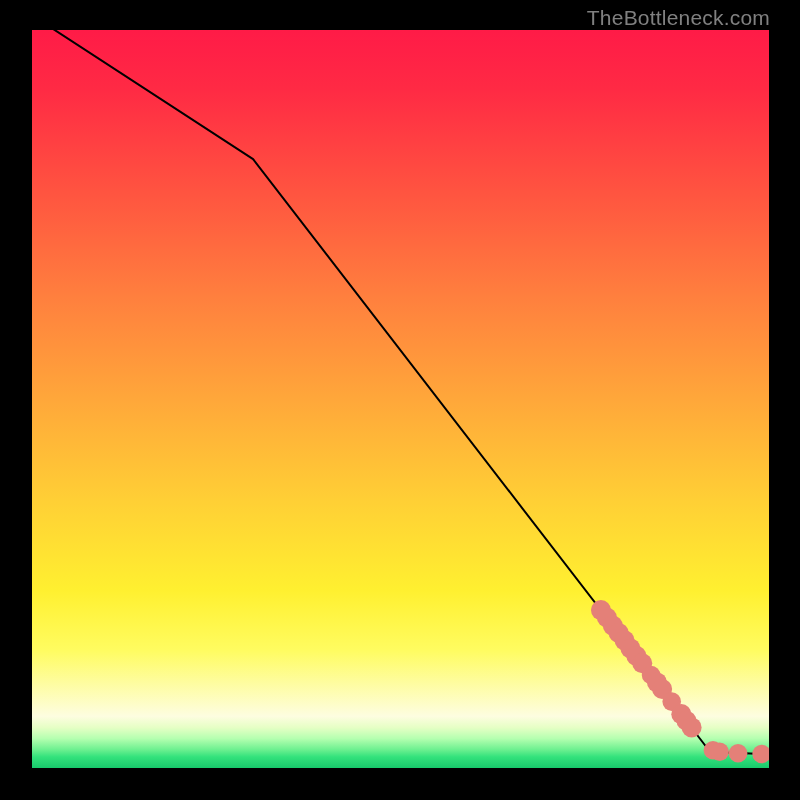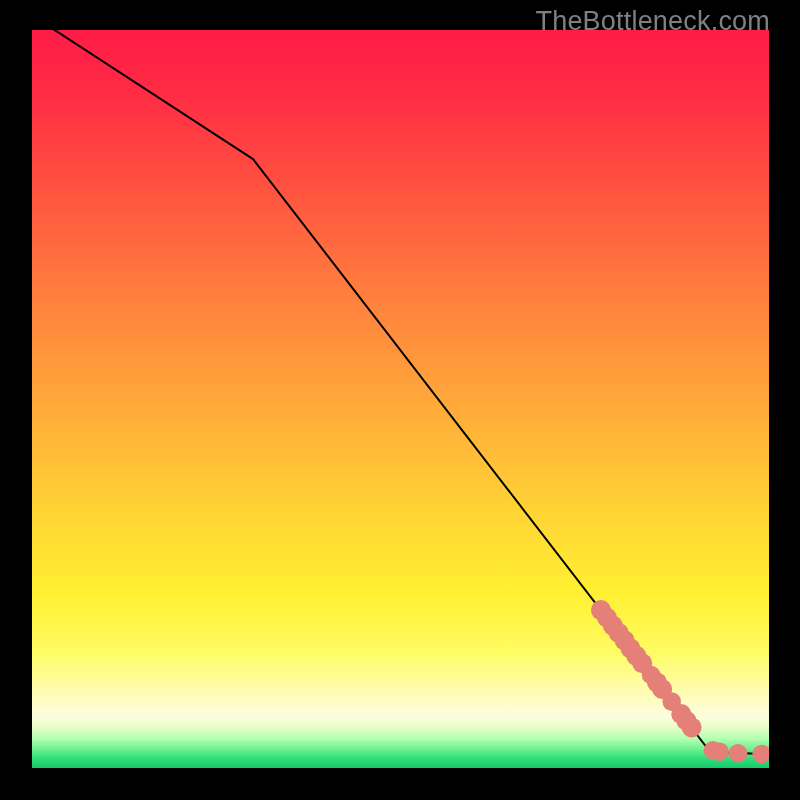--- a/index.html
+++ b/index.html
@@ -32,21 +32,21 @@
       #6df090 97.5%,
       #33e27c 98.5%,
       #18c96b 100%
     );
   }
   .watermark {
     position: absolute;
     top: 6px;
     right: 30px;
     color: #808080;
-    font-size: 27px;
+    font-size: 21px;
     font-weight: 500;
     letter-spacing: 0.2px;
     margin-left: 32px;
   }
   svg.plot {
     position: absolute;
     left: 0;
     top: 0;
     width: 737px;
     height: 738px;

